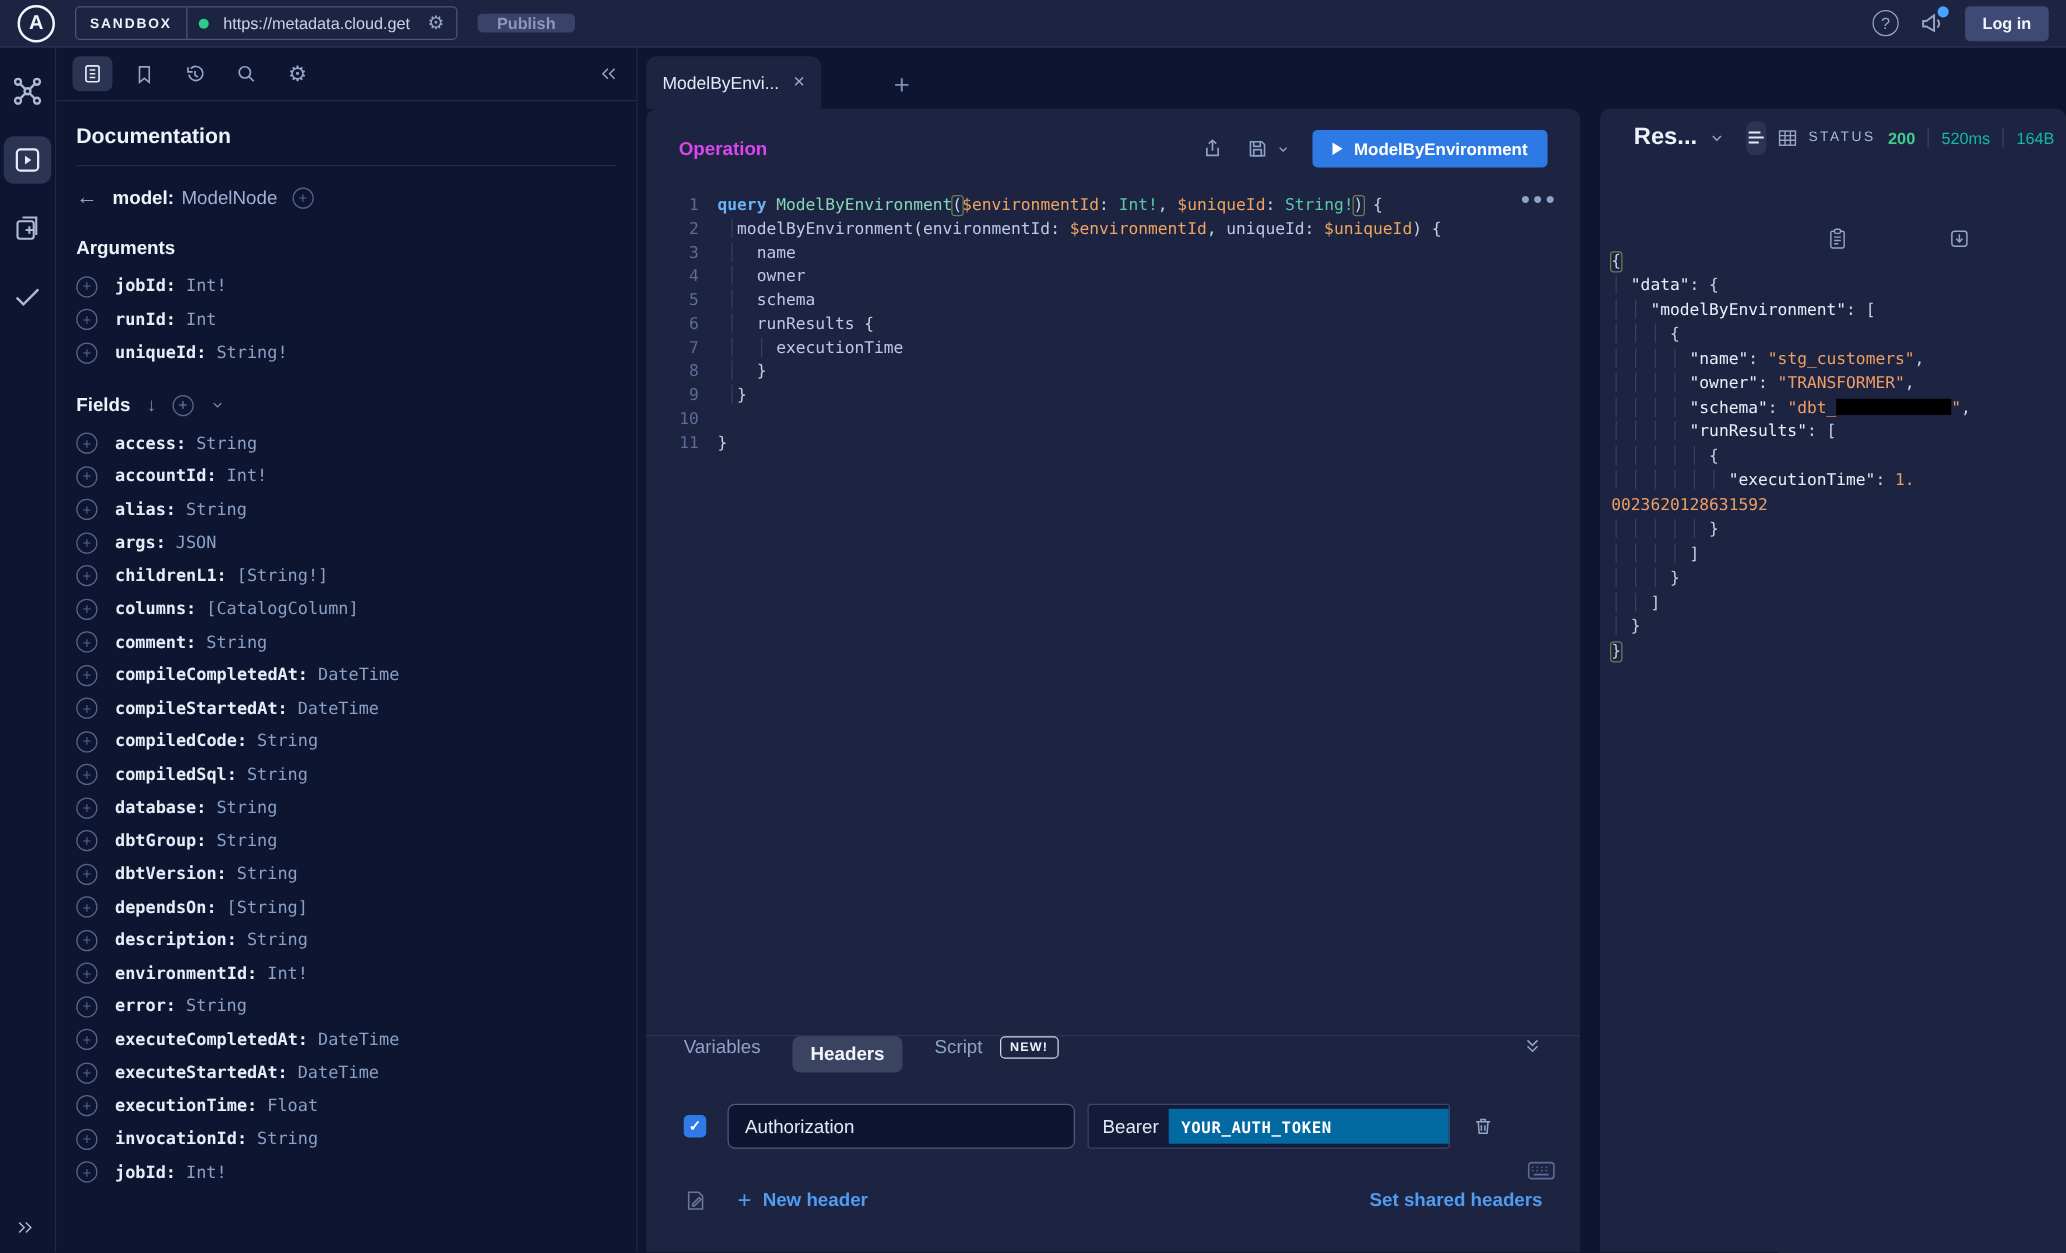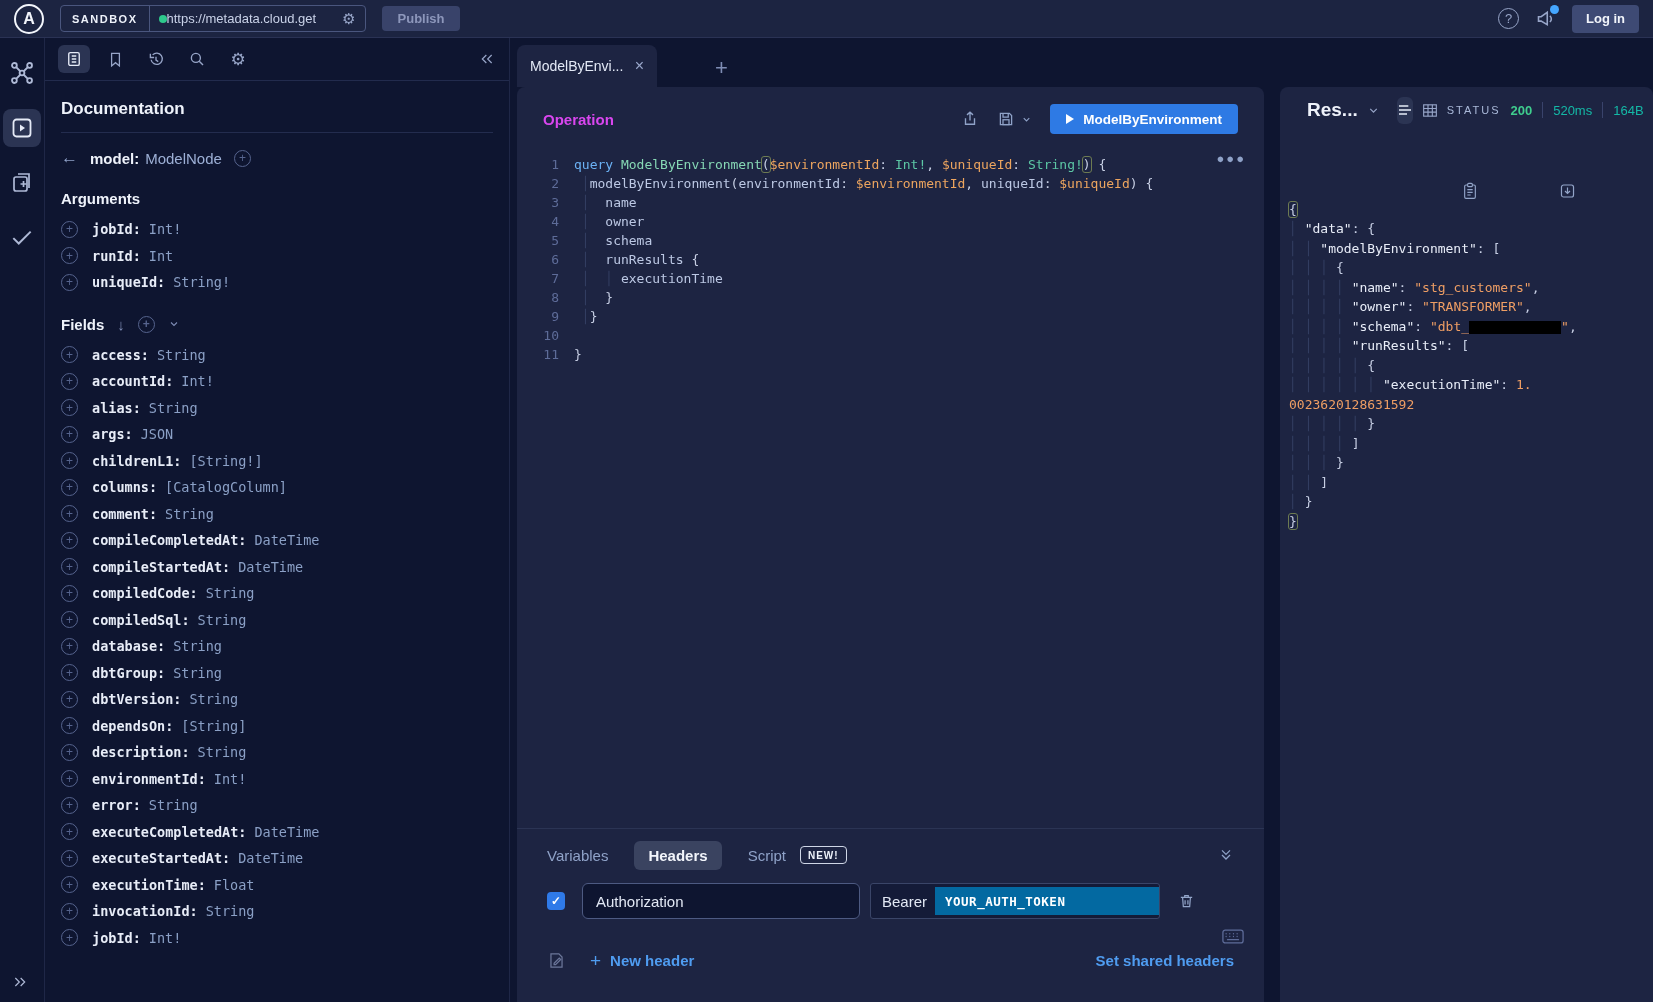--- a/index.html
+++ b/index.html
@@ -5,25 +5,25 @@
   * { margin:0; padding:0; box-sizing:border-box; }
   html,body { width:1653px; height:1002px; overflow:hidden; }
   body { background:#0e1530; font-family:"Liberation Sans", sans-serif; color:#e8edf8; position:relative; }
   svg { display:block; }
 
   
   .topbar { height:38px; background:#1c2441; border-bottom:1px solid #2a3254; display:flex; align-items:center; padding:0 14px; gap:16px; }
   .logo { width:30px; height:30px; border:2.5px solid #f2f5fb; border-radius:50%; display:flex; align-items:center; justify-content:center; font-weight:bold; font-size:16px; color:#f2f5fb; flex:0 0 auto; }
   .sandbox-pill { display:flex; align-items:stretch; height:27px; border:1px solid #4a567e; border-radius:4px; overflow:hidden; }
   .sandbox-label { display:flex; align-items:center; padding:0 11px; font-size:11px; font-weight:bold; letter-spacing:1.5px; color:#eef2fa; border-right:1px solid #4a567e; }
-  .urlbox { display:flex; align-items:center; gap:0; padding:0 9px; width:215px; }
+  .urlbox { display:flex; align-items:center; gap:12px; padding:0 9px; width:215px; }
   .greendot { width:8px; height:8px; border-radius:50%; background:#2ec98c; flex:0 0 auto; }
   .urltext { font-size:13px; color:#c9d2e8; white-space:nowrap; overflow:hidden; flex:1; }
   .gear { color:#97a5c8; font-size:15px; line-height:1; flex:0 0 auto; }
-  .btn-publish { height:25px; padding:0 16px; background:#39436a; color:#8d97bb; font-weight:bold; font-size:13px; border:none; border-radius:4px; }
+  .btn-publish { height:15px; padding:0 16px; background:#39436a; color:#8d97bb; font-weight:bold; font-size:13px; border:none; border-radius:4px; }
   .top-spacer { flex:1; }
   .icon-btn { color:#97a5c8; background:none; border:none; display:flex; align-items:center; }
   .help-circle { width:21px; height:21px; border:1.6px solid #97a5c8; border-radius:50%; display:flex; align-items:center; justify-content:center; font-size:13px; color:#97a5c8; }
   .mega-wrap { position:relative; }
   .mega-dot { position:absolute; top:-3px; right:-3px; width:9px; height:9px; border-radius:50%; background:#45a6ff; }
   .btn-login { height:28px; padding:0 14px; background:#3e4a74; color:#f2f5fb; font-weight:bold; font-size:13px; border:none; border-radius:4px; }
 
   
   .shell { display:flex; height:964px; }
 
@@ -68,36 +68,36 @@
   .save-group { display:flex; align-items:center; gap:6px; color:#8fa2c8; }
   .btn-run { height:30px; background:#2e7ae4; border:none; border-radius:4px; color:#fff; font-weight:bold; font-size:13.5px; display:flex; align-items:center; gap:9px; padding:0 16px; }
   .run-tri { width:0; height:0; border-left:8px solid #fff; border-top:5px solid transparent; border-bottom:5px solid transparent; }
 
   .editor { flex:1; position:relative; padding-top:4px; font-family:"DejaVu Sans Mono", monospace; font-size:13px; line-height:19px; min-height:0; }
   .eline { white-space:pre; }
   .ln { display:inline-block; width:42px; text-align:right; margin-right:15px; color:#5e6c99; }
   .editor-menu { position:absolute; top:64px; right:18px; color:#8fa2c8; font-size:13px; letter-spacing:2px; font-weight:bold; }
   .kbd-icon { position:absolute; bottom:58px; right:20px; color:#5e6c99; }
 
-  .s-kw  { color:#6cb2f5; }
+  .s-kw  { color:#6cb2f5;font-weight:bold; }
   .s-op  { color:#86d8b5; }
   .s-var { color:#eda55f; }
   .s-ty  { color:#5cc7a5; }
   .s-p   { color:#c7cfe4; }
   .s-fld { color:#bcc8e4; }
   .s-g   { color:#343f63; }
   .s-key { color:#e8edf8; }
   .s-str { color:#ef9e64; }
   .s-num { color:#ef9e64; }
   .s-bm  { color:#c7cfe4; outline:1px solid #6d7b52; border-radius:2px; }
   .redact { display:inline-block; background:#000; width:92px; height:13px; vertical-align:middle; }
 
   
   .op-footer { height:174px; border-top:1px solid #2b3454; display:flex; flex-direction:column; flex:0 0 auto; }
-  .tabs-row { height:52px; display:flex; align-items:center; padding:0 30px; gap:26px; }
+  .tabs-row { height:52px; display:flex; align-items:flex-start; padding:0 30px; gap:26px; }
   .ftab { color:#8fa2c8; font-size:15px; }
   .ftab-active { background:#3a4360; border-radius:6px; padding:6px 14px; color:#f2f5fb; font-weight:bold; font-size:15px; }
   .new-badge { border:1.5px solid #cfd6e6; border-radius:4px; padding:2.5px 7px; font-size:10px; font-weight:bold; letter-spacing:1px; color:#eef2fa; margin-left:-12px; }
   .collapse-dbl { margin-left:auto; color:#8fa2c8; }
   .auth-row { display:flex; align-items:center; padding:2px 30px 0; }
   .chk { width:18px; height:18px; background:#2f7ae8; border-radius:4px; color:#fff; font-size:12px; font-weight:bold; display:flex; align-items:center; justify-content:center; flex:0 0 auto; }
   .hkey { width:278px; height:36px; margin-left:17px; background:#0e1530; border:1px solid #4d5a82; border-radius:6px; color:#e2e8f4; font-size:15px; font-family:"Liberation Sans", sans-serif; padding:0 13px; }
   .hval { width:290px; height:36px; margin-left:10px; background:#141b38; border:1px solid #3a4568; border-radius:3px; display:flex; align-items:center; padding:0 0 0 11px; gap:8px; }
   .bearer { font-size:15px; color:#e2e8f4; }
   .token-box { background:#0369a1; color:#fff; font-family:"DejaVu Sans Mono", monospace; font-weight:bold; font-size:12.5px; height:28px; flex:1; display:flex; align-items:center; padding:0 10px; letter-spacing:0.5px; }

